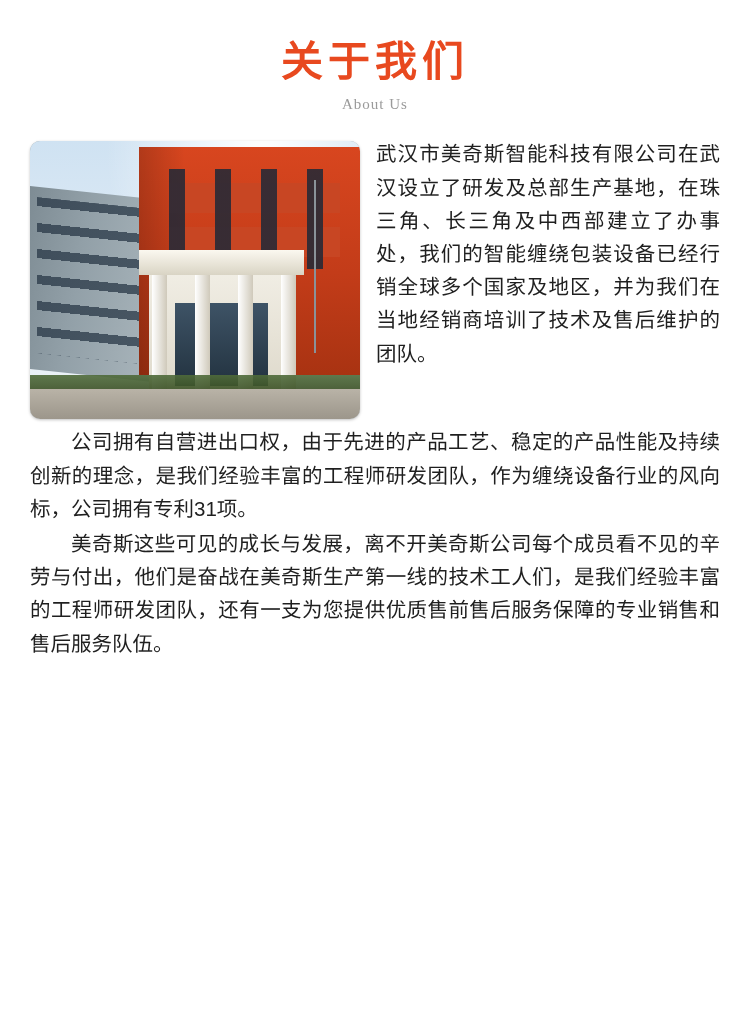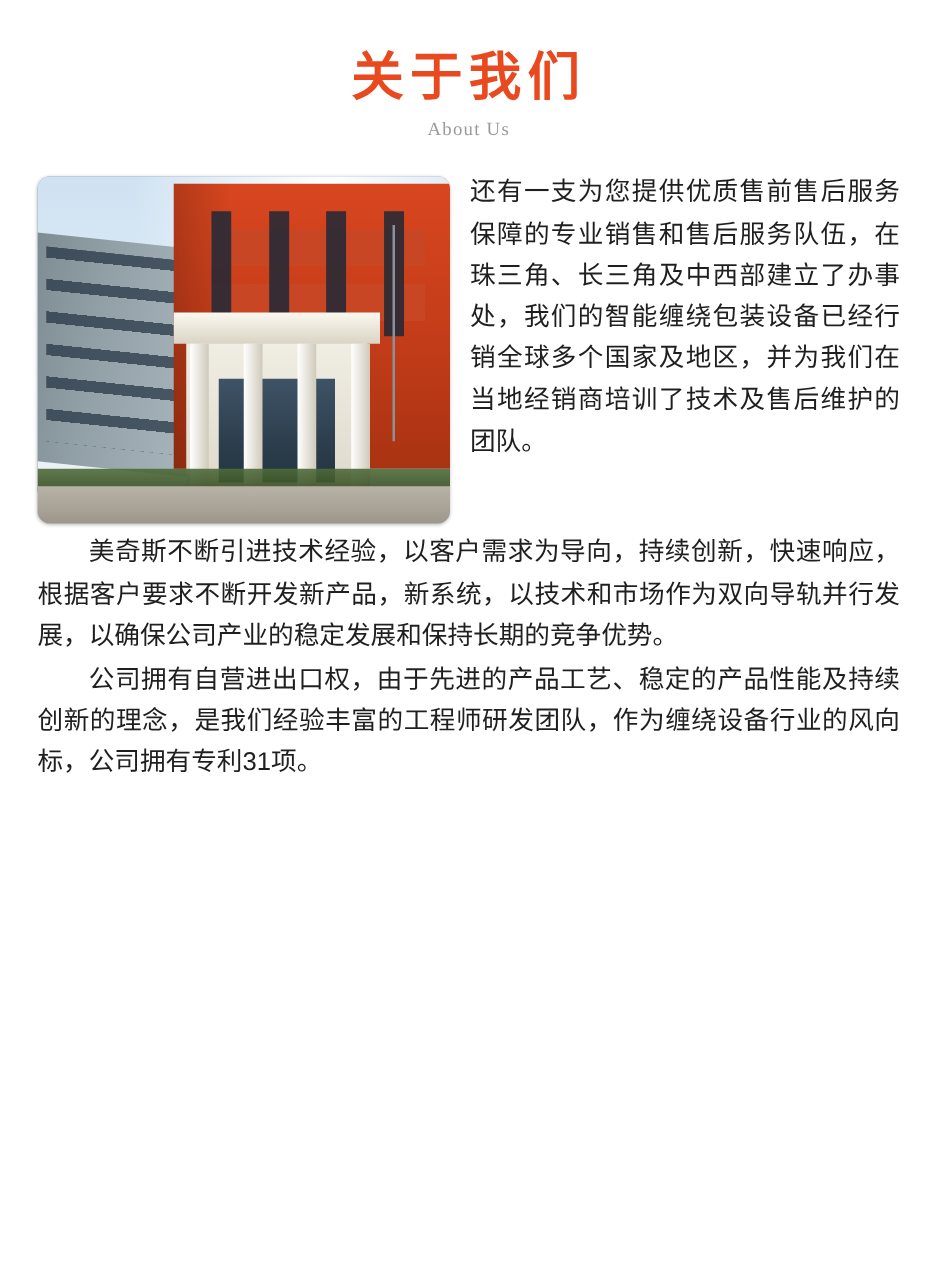--- a/index.html
+++ b/index.html
@@ -234,20 +234,20 @@
           <div class="column col1"></div>
           <div class="column col2"></div>
           <div class="column col3"></div>
           <div class="column col4"></div>
           <div class="pole"></div>
           <div class="hedge"></div>
           <div class="ground"></div>
         </div>
       </div>
 
-      <p class="para intro-text">还有一支为您提供优质售前售后服务保障的专业销售和售后服务队伍，在珠三角、长三角及中西部建立了办事处，我们的智能缠绕包装设备已经行销全球多个国家及地区，并为我们在当地经销商培训了技术及售后维护的团队。</p>
+      <p class="para intro-text">武汉市美奇斯智能科技有限公司在武汉设立了研发及总部生产基地，在珠三角、长三角及中西部建立了办事处，我们的智能缠绕包装设备已经行销全球多个国家及地区，并为我们在当地经销商培训了技术及售后维护的团队。</p>
     </div>
 
-    <p class="para indent">美奇斯不断引进技术经验，以客户需求为导向，持续创新，快速响应，根据客户要求不断开发新产品，新系统，以技术和市场作为双向导轨并行发展，以确保公司产业的稳定发展和保持长期的竞争优势。</p>
     <p class="para indent">公司拥有自营进出口权，由于先进的产品工艺、稳定的产品性能及持续创新的理念，是我们经验丰富的工程师研发团队，作为缠绕设备行业的风向标，公司拥有专利31项。</p>
+    <p class="para indent">美奇斯这些可见的成长与发展，离不开美奇斯公司每个成员看不见的辛劳与付出，他们是奋战在美奇斯生产第一线的技术工人们，是我们经验丰富的工程师研发团队，还有一支为您提供优质售前售后服务保障的专业销售和售后服务队伍。</p>
 
   </div>
 </div>
 
 </body></html>

